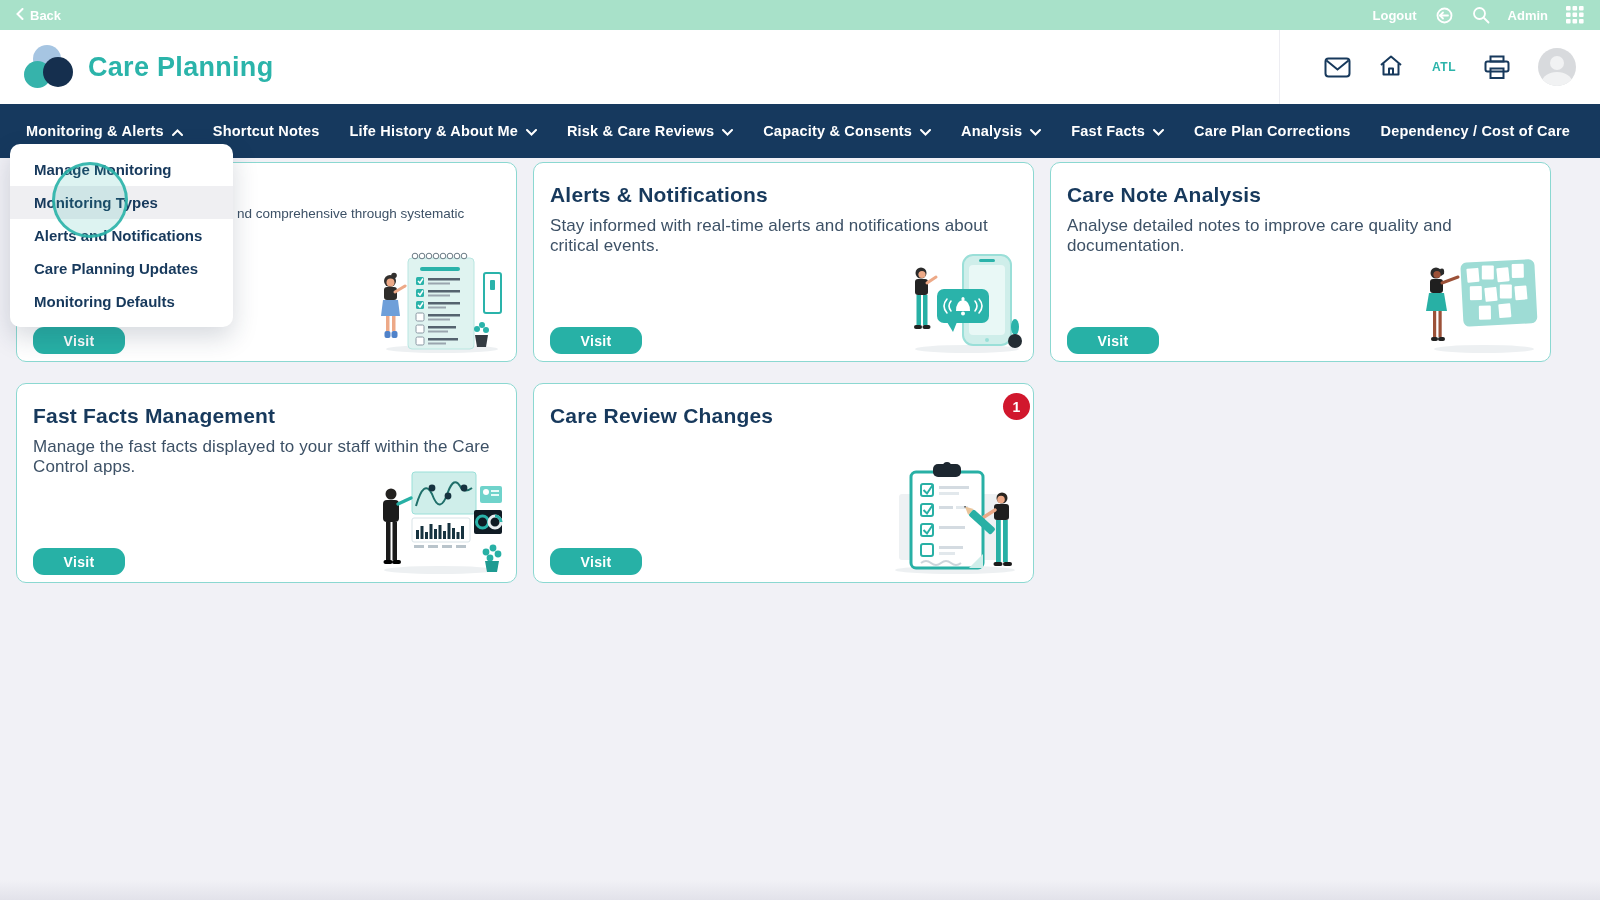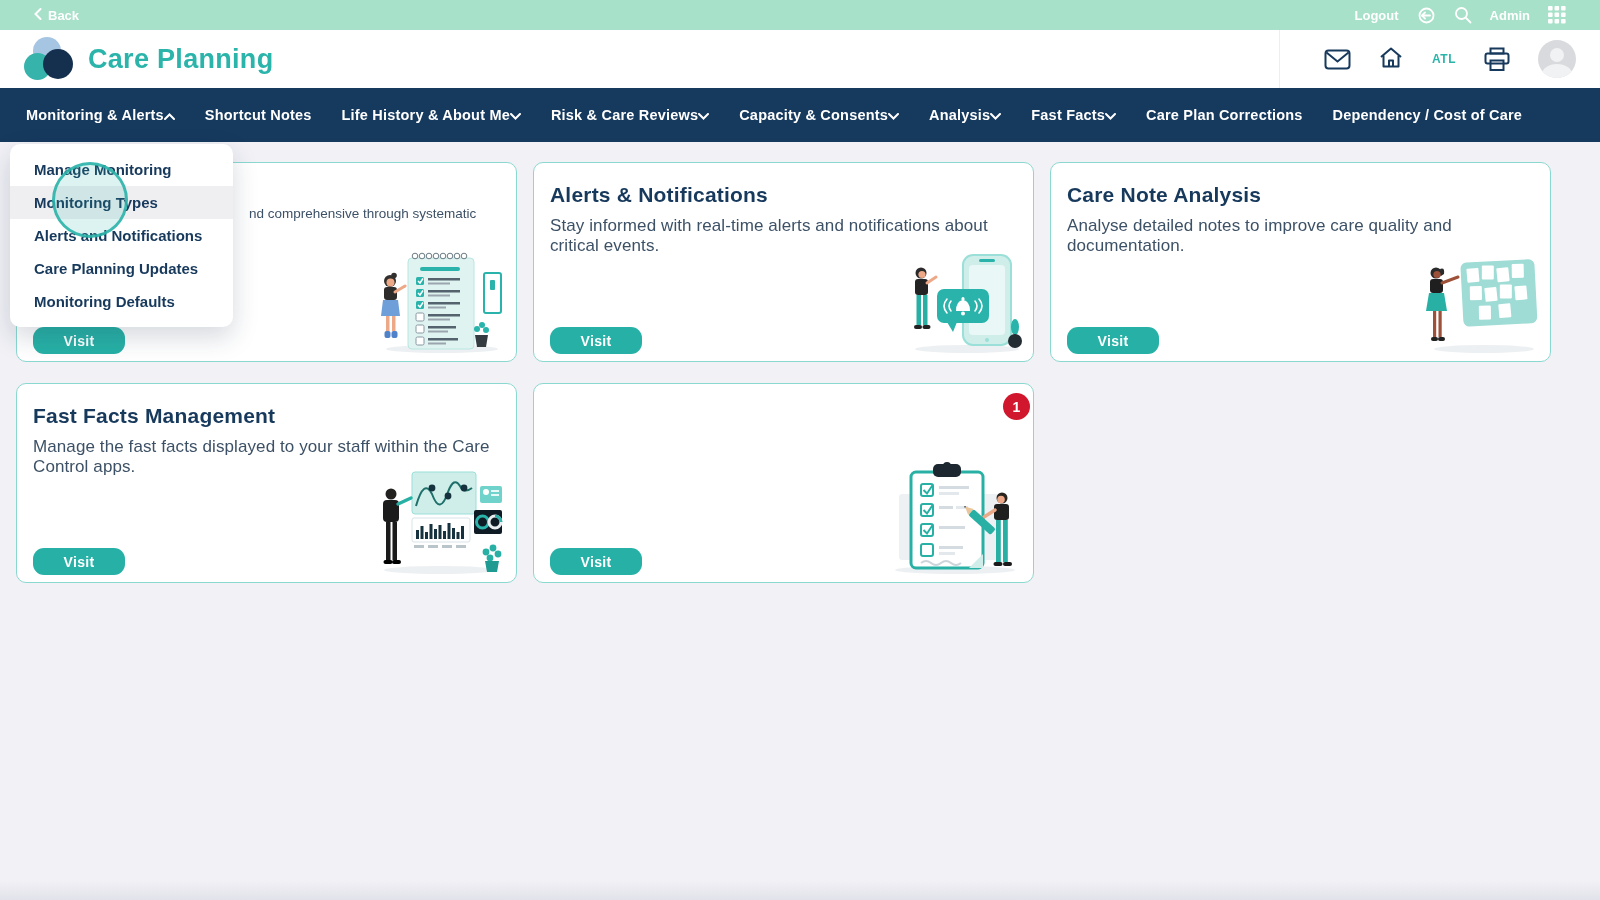--- a/index.html
+++ b/index.html
@@ -3,61 +3,61 @@
 <meta charset="utf-8">
 <style>
   * { box-sizing: border-box; margin: 0; padding: 0; }
   html,body { width:1600px; height:900px; }
   body {
     font-family:"Liberation Sans","DejaVu Sans",sans-serif;
     background:#f1f1f6; overflow:hidden; position:relative;
   }
   
   .topbar { height:30px; background:#a8e1c9; color:#fff; display:flex;
-    align-items:center; justify-content:space-between; padding:0 34px;
+    align-items:center; justify-content:space-between; padding:0 16px;
     font-size:13px; font-weight:700; }
   .topbar-left { display:flex; align-items:center; gap:6px; cursor:pointer; }
   .topbar-right { display:flex; align-items:center; gap:18px; }
   .tb-item { display:flex; align-items:center; gap:6px; cursor:pointer; }
   
-  .header { height:58px; background:#fff; display:flex; align-items:center; padding:0 24px; }
+  .header { height:74px; background:#fff; display:flex; align-items:center; padding:0 24px; }
   .logo { position:relative; width:50px; height:46px; flex:0 0 auto; }
   .logo .c1 { position:absolute; left:9px; top:1px;  width:28px; height:28px; border-radius:50%; background:#a6c5e2; }
   .logo .c2 { position:absolute; left:0;   top:17px; width:27px; height:27px; border-radius:50%; background:#36b3ab; }
   .logo .c3 { position:absolute; left:19px; top:13px; width:30px; height:30px; border-radius:50%; background:#152f4e; }
   .page-title { color:#2bb4aa; font-size:27px; font-weight:700; margin-left:14px; letter-spacing:.3px; }
   .header-right { margin-left:auto; display:flex; align-items:center; gap:28px;
     height:100%; padding-left:44px; border-left:1px solid #ededf2; }
   .hdr-btn { display:flex; align-items:center; gap:6px; cursor:pointer; }
   .atl-tag { color:#2bb4aa; font-size:12px; font-weight:700; letter-spacing:.5px;margin-left:23px; }
   .avatar { width:38px; height:38px; border-radius:50%; background:#d8dadd; position:relative; overflow:hidden; cursor:pointer; }
   .avatar .av-head { position:absolute; left:12px; top:8px; width:14px; height:14px; border-radius:50%; background:#f1f2f3; }
   .avatar .av-body { position:absolute; left:4px; top:24px; width:30px; height:20px; border-radius:50%; background:#f1f2f3; }
   
   .nav { height:54px; background:#16395e; display:flex; align-items:center; padding:0 26px; color:#fff; }
-  .nav-item { display:flex; align-items:center; gap:0; margin-right:30px;
+  .nav-item { display:flex; align-items:center; gap:8px; margin-right:30px;
     font-size:14.5px; font-weight:600; letter-spacing:.2px; white-space:nowrap; cursor:pointer; }
   .nav-item:last-child { margin-right:0; }
   
   .dropdown { position:absolute; left:10px; top:144px; width:223px; background:#fff;
     border-radius:10px; box-shadow:0 10px 26px rgba(25,45,70,.18); padding:9px 0; z-index:20; }
   .dd-item { height:33px; display:flex; align-items:center; padding:0 24px;
     font-size:15px; font-weight:600; color:#17395c; cursor:pointer; white-space:nowrap; }
   .dd-item.active { background:#efeff2; }
   .click-indicator { position:absolute; left:52px; top:162px; width:76px; height:76px;
     border-radius:50%; border:3px solid rgba(43,180,170,.9); background:rgba(43,180,170,.16);
     z-index:30; pointer-events:none; }
   
   .cards { position:absolute; left:16px; top:162px; display:grid;
     grid-template-columns:repeat(3,501px); grid-auto-rows:200px; gap:21px 16px; z-index:5; }
   .card { background:#fff; border:1px solid #8bd8d1; border-radius:10px; position:relative;
     padding:14px 16px; overflow:hidden; }
   .card-title { font-size:21px; font-weight:700; color:#17395c; margin-top:6px; letter-spacing:.2px; }
   .card-desc { font-size:17px; color:#3d5166; margin-top:9px; letter-spacing:.1px; }
-  .desc-fragment { position:absolute; left:220px; top:43px; font-size:13.5px; color:#3d5166; white-space:nowrap;margin-left:12px; }
+  .desc-fragment { position:absolute; left:220px; top:43px; font-size:13.5px; color:#3d5166; white-space:nowrap; }
   .visit-btn { position:absolute; left:16px; bottom:7px; width:92px; height:27px; border:none;
     border-radius:11px; background:#27b1a6; color:#fff; font-weight:700; font-size:14px;
     font-family:inherit; display:flex; align-items:center; justify-content:center;
     cursor:pointer; letter-spacing:.3px; }
   .badge { position:absolute; top:9px; right:3px; width:27px; height:27px; border-radius:50%;
     background:#d1172d; color:#fff; font-size:14px; font-weight:700;
     display:flex; align-items:center; justify-content:center; }
   .illus { position:absolute; bottom:6px; right:10px; pointer-events:none; }
   .footer-strip { position:absolute; left:0; bottom:0; width:100%; height:20px;
     background:linear-gradient(180deg, rgba(226,226,234,0) 0%, #e2e2ea 100%); }
@@ -378,20 +378,21 @@
       <circle cx="112" cy="86" r="3.4" fill="#28b0a5"></circle>
         <circle cx="119" cy="82" r="3.4" fill="#28b0a5"></circle>
         <circle cx="124" cy="88" r="3.4" fill="#28b0a5"></circle>
         <circle cx="116" cy="92" r="3.4" fill="#28b0a5"></circle>
       <path d="M111,95 h14 l-2,11 h-10 z" fill="#1f9b92"></path>
     </svg>
   </div>
 
   <div class="card">
     <div class="badge">1</div>
+    <div class="card-title">Care Review Changes</div>
     <button class="visit-btn">Visit</button>
     <svg class="illus" width="138" height="118" viewBox="0 0 138 118">
       <ellipse cx="70" cy="112" rx="60" ry="4" fill="#edf0f2"></ellipse>
       <rect x="14" y="36" width="100" height="66" rx="3" fill="#eef1f3"></rect>
       <rect x="26" y="14" width="72" height="96" rx="5" fill="#fff" stroke="#28b0a5" stroke-width="3"></rect>
       <rect x="48" y="6" width="28" height="13" rx="5" fill="#1d2730"></rect>
       <circle cx="62" cy="8" r="4" fill="#1d2730"></circle>
       <g>
         <rect x="36" y="26" width="12" height="12" rx="2" fill="#fff" stroke="#28b0a5" stroke-width="2"></rect>
         <polyline points="38.5,32 42,35.5 48,26.5" fill="none" stroke="#28b0a5" stroke-width="2"></polyline>

